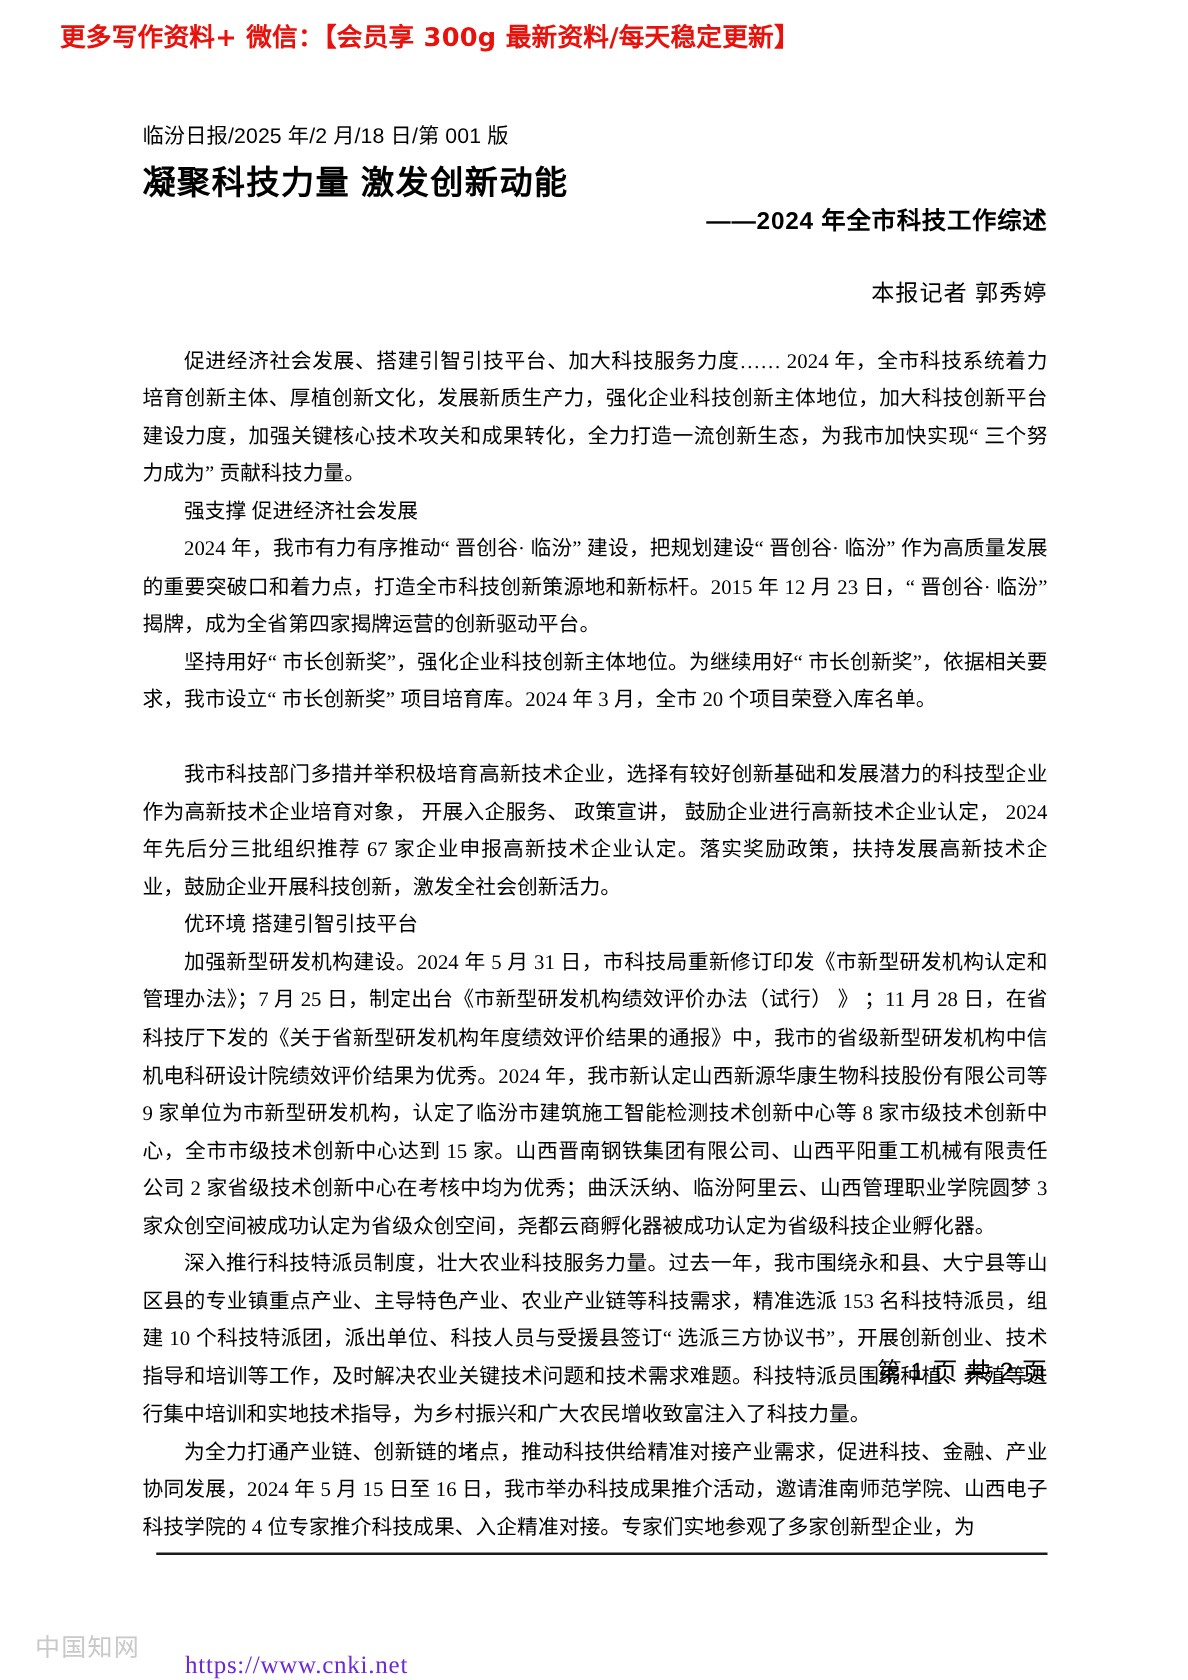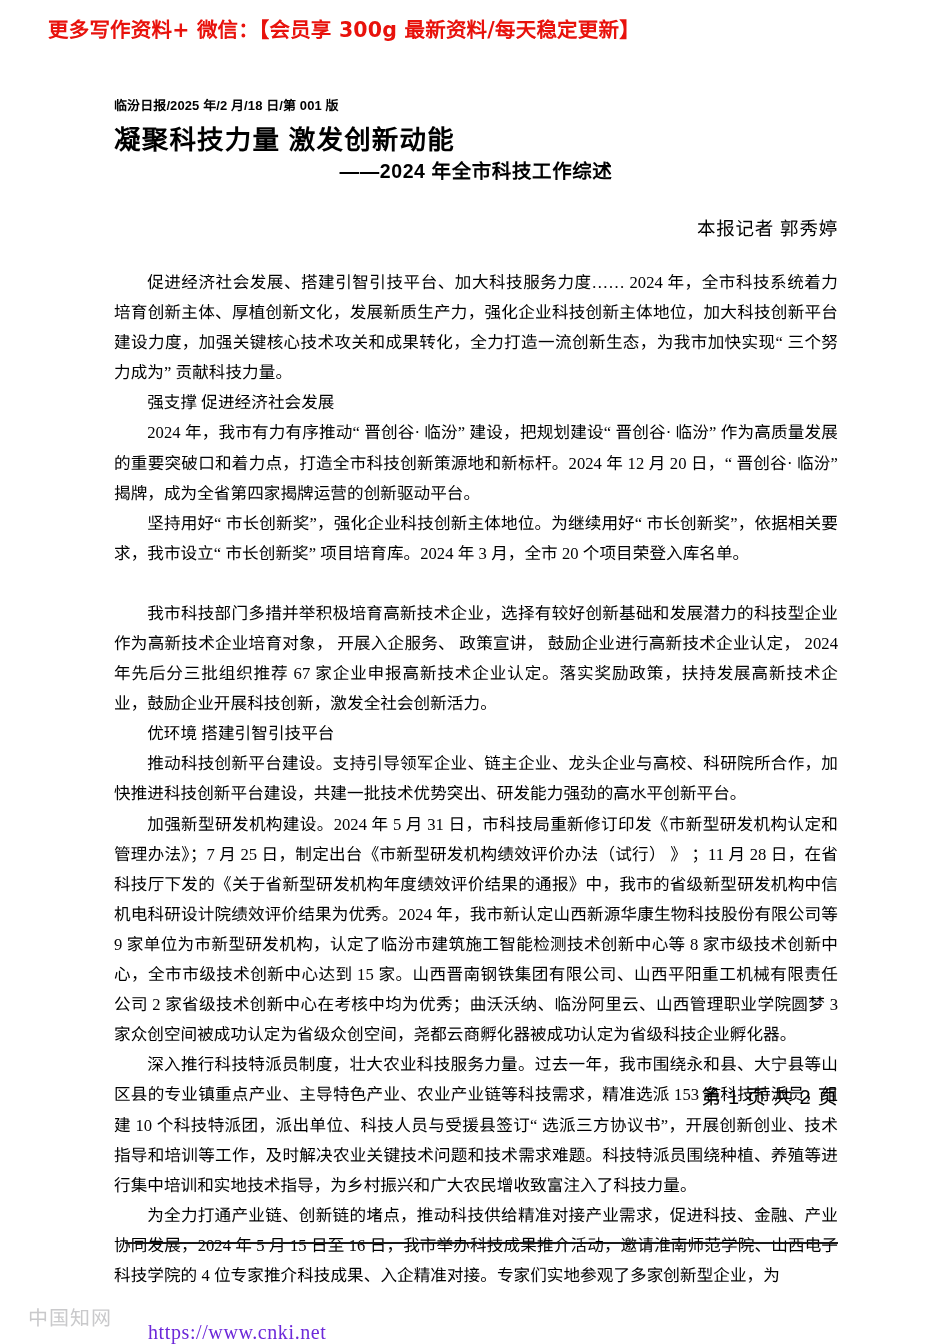--- a/index.html
+++ b/index.html
@@ -36,39 +36,38 @@
   }
 
   
   .content {
     position: absolute;
     left: 114px;
     top: 96px;
     width: 724px;
   }
   .source-line {
-    font-size: 13px;
+    font-size: 17px;
     line-height: 1.5;
     color: #000;
     margin: 0 0 8px 0;
     letter-spacing: 0.1px;
-    font-weight: bold;
   }
 
   
   .headline {
     text-align: left;
     font-size: 26.5px;
     font-weight: bold;
     letter-spacing: 1.2px;
     margin: 2px 0 2px 0;
     line-height: 1.25;
   }
   .subheadline {
-    text-align: center;
+    text-align: right;
     font-size: 19.5px;
     font-weight: bold;
     letter-spacing: 0.6px;
     margin: 2px 0 0 0;
     line-height: 1.3;
   }
   .byline {
     text-align: right;
     font-size: 18.5px;
     letter-spacing: 0.8px;
@@ -154,25 +153,24 @@
 
     <h1 class="headline">凝聚科技力量  激发创新动能</h1>
 
     <h2 class="subheadline">——2024 年全市科技工作综述</h2>
 
     <p class="byline">本报记者  郭秀婷</p>
 
     <div class="article-body">
       <p class="para">促进经济社会发展、搭建引智引技平台、加大科技服务力度…… 2024 年，全市科技系统着力培育创新主体、厚植创新文化，发展新质生产力，强化企业科技创新主体地位，加大科技创新平台建设力度，加强关键核心技术攻关和成果转化，全力打造一流创新生态，为我市加快实现“ 三个努力成为” 贡献科技力量。</p>
       <p class="para section-heading">强支撑 促进经济社会发展</p>
-      <p class="para">2024 年，我市有力有序推动“ 晋创谷· 临汾” 建设，把规划建设“ 晋创谷· 临汾” 作为高质量发展的重要突破口和着力点，打造全市科技创新策源地和新标杆。2024 年 12 月 20 日，“ 晋创谷· 临汾” 揭牌，成为全省第四家揭牌运营的创新驱动平台。</p>
+      <p class="para">2024 年，我市有力有序推动“ 晋创谷· 临汾” 建设，把规划建设“ 晋创谷· 临汾” 作为高质量发展的重要突破口和着力点，打造全市科技创新策源地和新标杆。2015 年 12 月 23 日，“ 晋创谷· 临汾” 揭牌，成为全省第四家揭牌运营的创新驱动平台。</p>
       <p class="para">坚持用好“ 市长创新奖”，强化企业科技创新主体地位。为继续用好“ 市长创新奖”，依据相关要求，我市设立“ 市长创新奖” 项目培育库。2024 年 3 月，全市 20 个项目荣登入库名单。</p>
       <p class="para spaced-before">我市科技部门多措并举积极培育高新技术企业，选择有较好创新基础和发展潜力的科技型企业作为高新技术企业培育对象， 开展入企服务、 政策宣讲， 鼓励企业进行高新技术企业认定， 2024 年先后分三批组织推荐 67 家企业申报高新技术企业认定。落实奖励政策，扶持发展高新技术企业，鼓励企业开展科技创新，激发全社会创新活力。</p>
       <p class="para section-heading">优环境 搭建引智引技平台</p>
-      <p class="para">推动科技创新平台建设。支持引导领军企业、链主企业、龙头企业与高校、科研院所合作，加快推进科技创新平台建设，共建一批技术优势突出、研发能力强劲的高水平创新平台。</p>
       <p class="para">加强新型研发机构建设。2024 年 5 月 31 日，市科技局重新修订印发《市新型研发机构认定和管理办法》；7 月 25 日，制定出台《市新型研发机构绩效评价办法（试行） 》 ；11 月 28 日，在省科技厅下发的《关于省新型研发机构年度绩效评价结果的通报》中，我市的省级新型研发机构中信机电科研设计院绩效评价结果为优秀。2024 年，我市新认定山西新源华康生物科技股份有限公司等 9 家单位为市新型研发机构，认定了临汾市建筑施工智能检测技术创新中心等 8 家市级技术创新中心，全市市级技术创新中心达到 15 家。山西晋南钢铁集团有限公司、山西平阳重工机械有限责任公司 2 家省级技术创新中心在考核中均为优秀；曲沃沃纳、临汾阿里云、山西管理职业学院圆梦 3 家众创空间被成功认定为省级众创空间，尧都云商孵化器被成功认定为省级科技企业孵化器。</p>
       <p class="para">深入推行科技特派员制度，壮大农业科技服务力量。过去一年，我市围绕永和县、大宁县等山区县的专业镇重点产业、主导特色产业、农业产业链等科技需求，精准选派 153 名科技特派员，组建 10 个科技特派团，派出单位、科技人员与受援县签订“ 选派三方协议书”，开展创新创业、技术指导和培训等工作，及时解决农业关键技术问题和技术需求难题。科技特派员围绕种植、养殖等进行集中培训和实地技术指导，为乡村振兴和广大农民增收致富注入了科技力量。</p>
       <p class="para">为全力打通产业链、创新链的堵点，推动科技供给精准对接产业需求，促进科技、金融、产业协同发展，2024 年 5 月 15 日至 16 日，我市举办科技成果推介活动，邀请淮南师范学院、山西电子科技学院的 4 位专家推介科技成果、入企精准对接。专家们实地参观了多家创新型企业，为</p>
     </div>
   </div>
 
   <div class="page-number">第 1 页 共 2 页</div>
 
   <div class="rule"></div>
 

